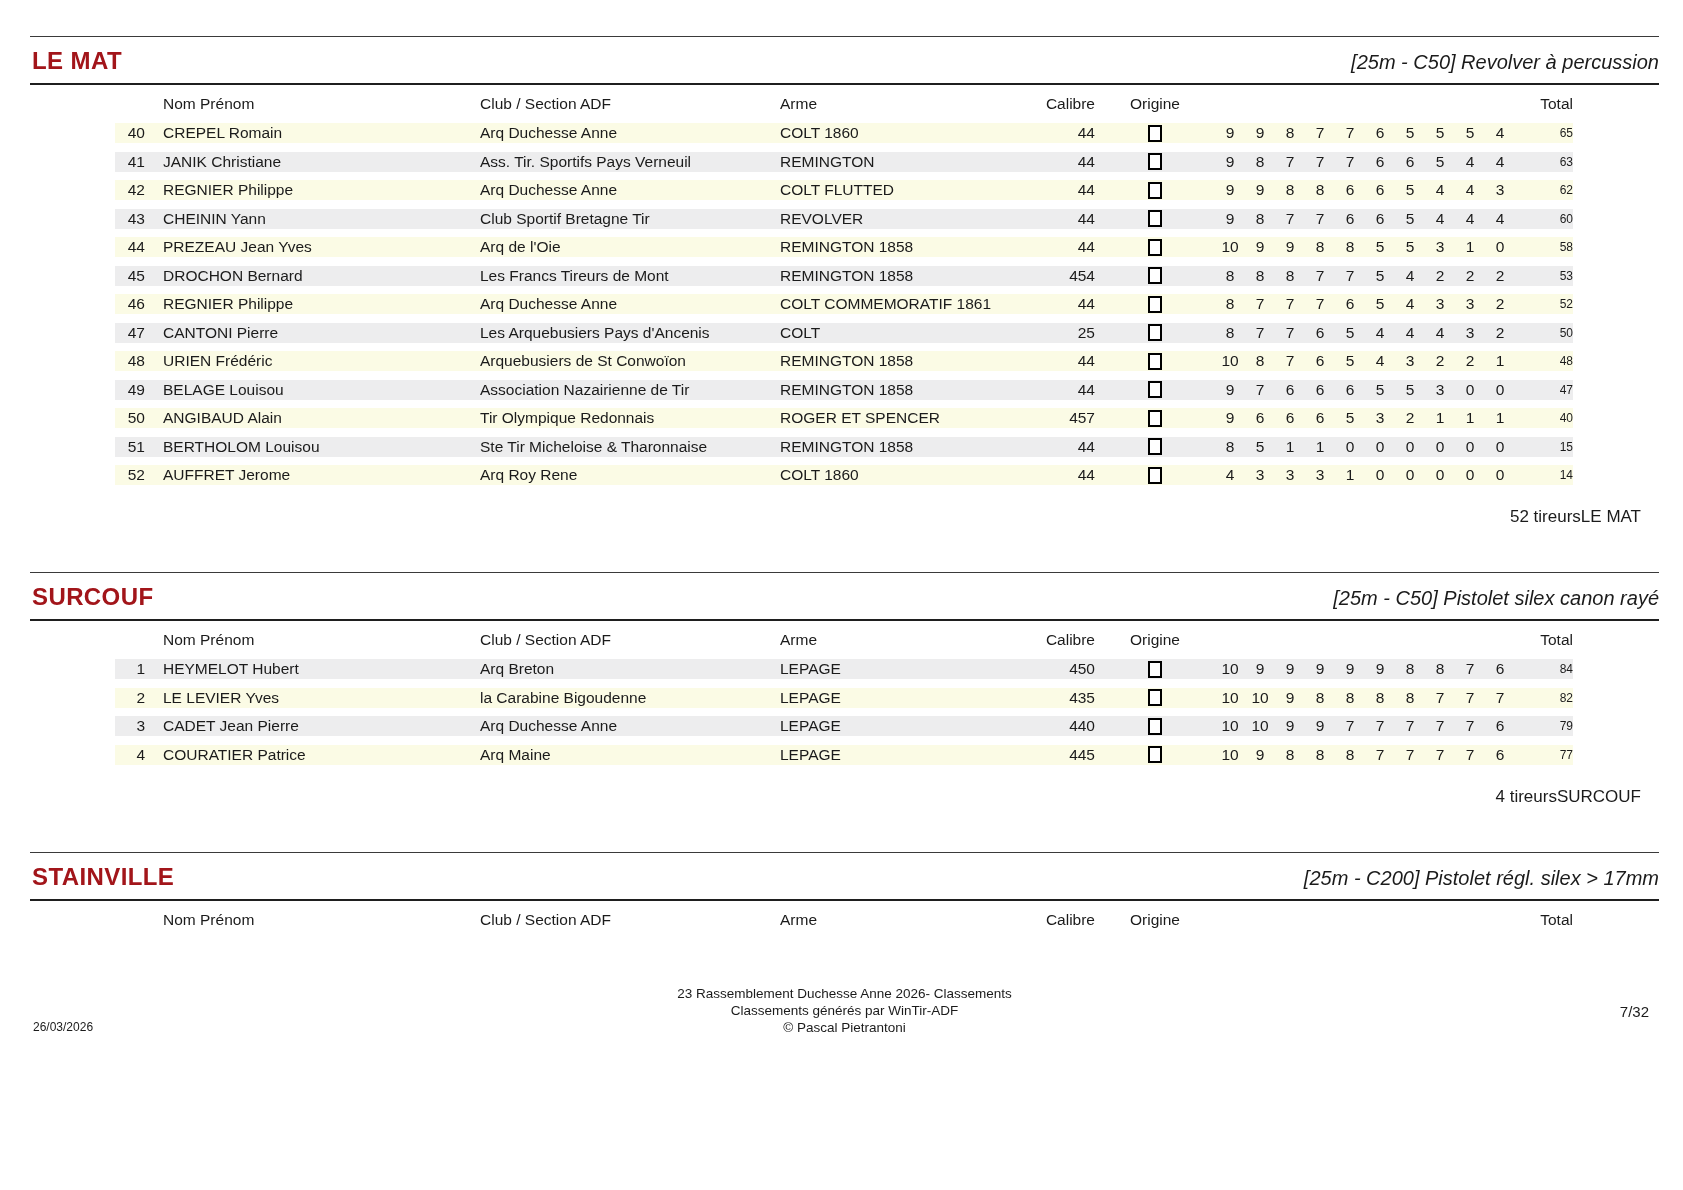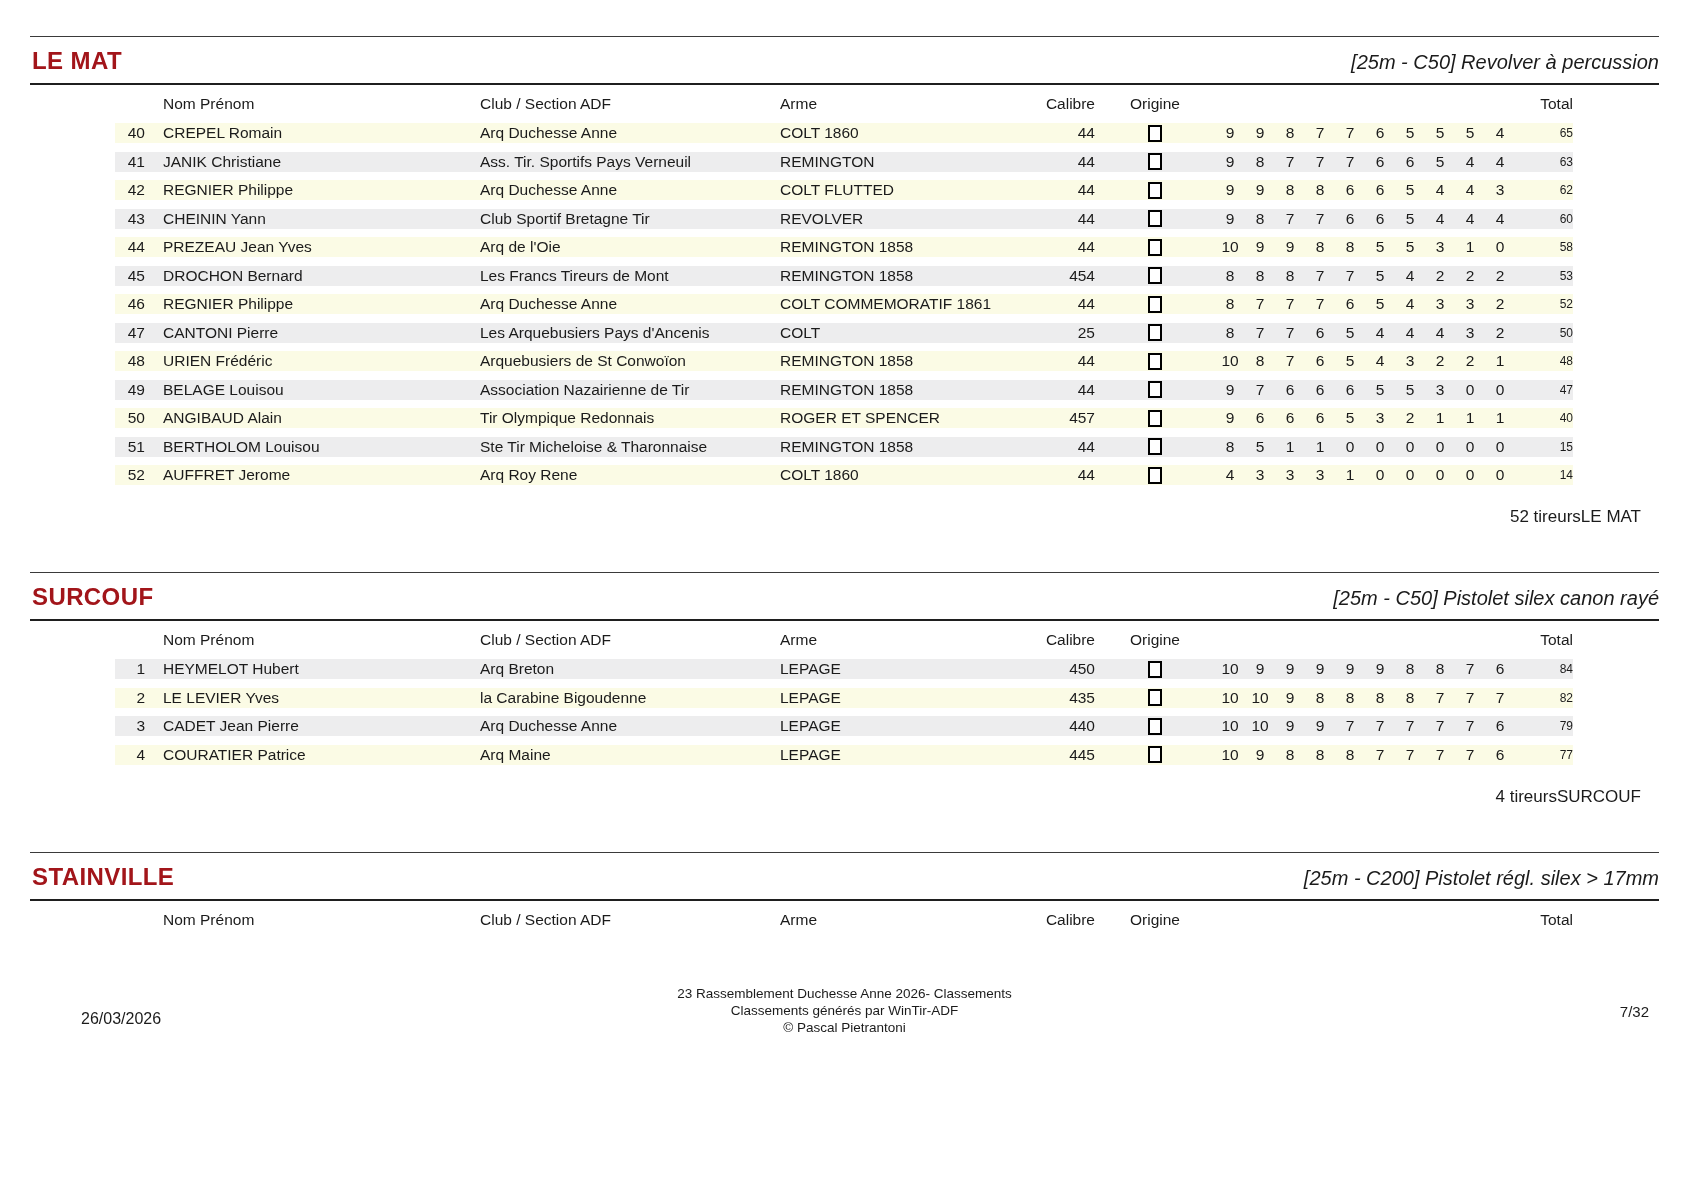--- a/index.html
+++ b/index.html
@@ -62,21 +62,21 @@
 
   .summary{
     display:flex;justify-content:flex-end;
     margin-top:22px;padding-right:18px;
     font-size:17px;line-height:19px;
   }
 
   
   .footer{position:relative;margin-top:6px;}
   .footer-center{text-align:center;font-size:13.5px;line-height:17px;}
-  .footer-date{position:absolute;left:3px;top:25px;font-size:16px;margin-left:48px;}
+  .footer-date{position:absolute;left:3px;top:35px;font-size:12px;}
   .footer-page{position:absolute;right:10px;top:18px;font-size:15px;}
 </style>
 </head>
 <body>
 
 <div class="page">
 
   <div id="sections">
   <section class="section">
     <div class="title-row">

